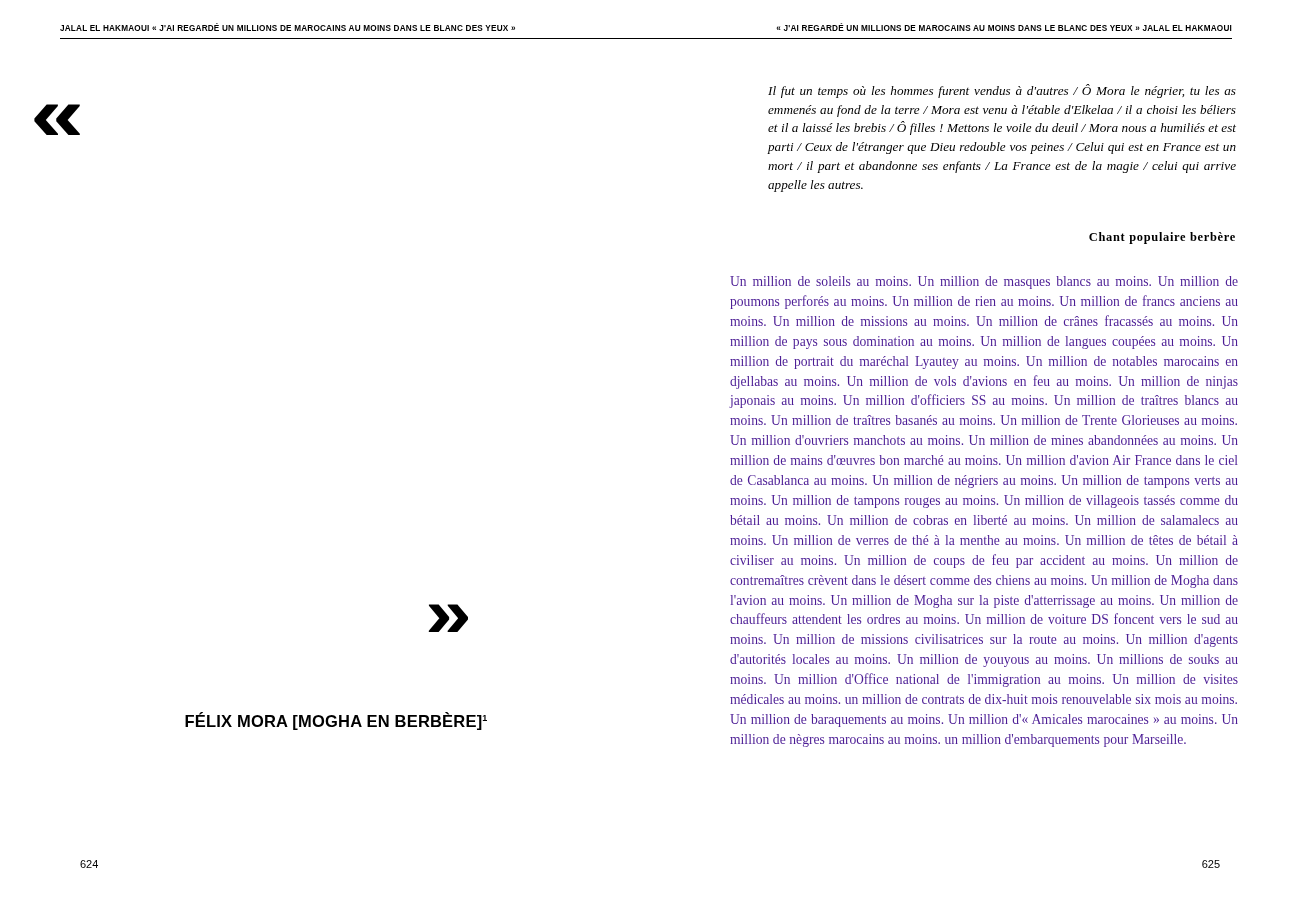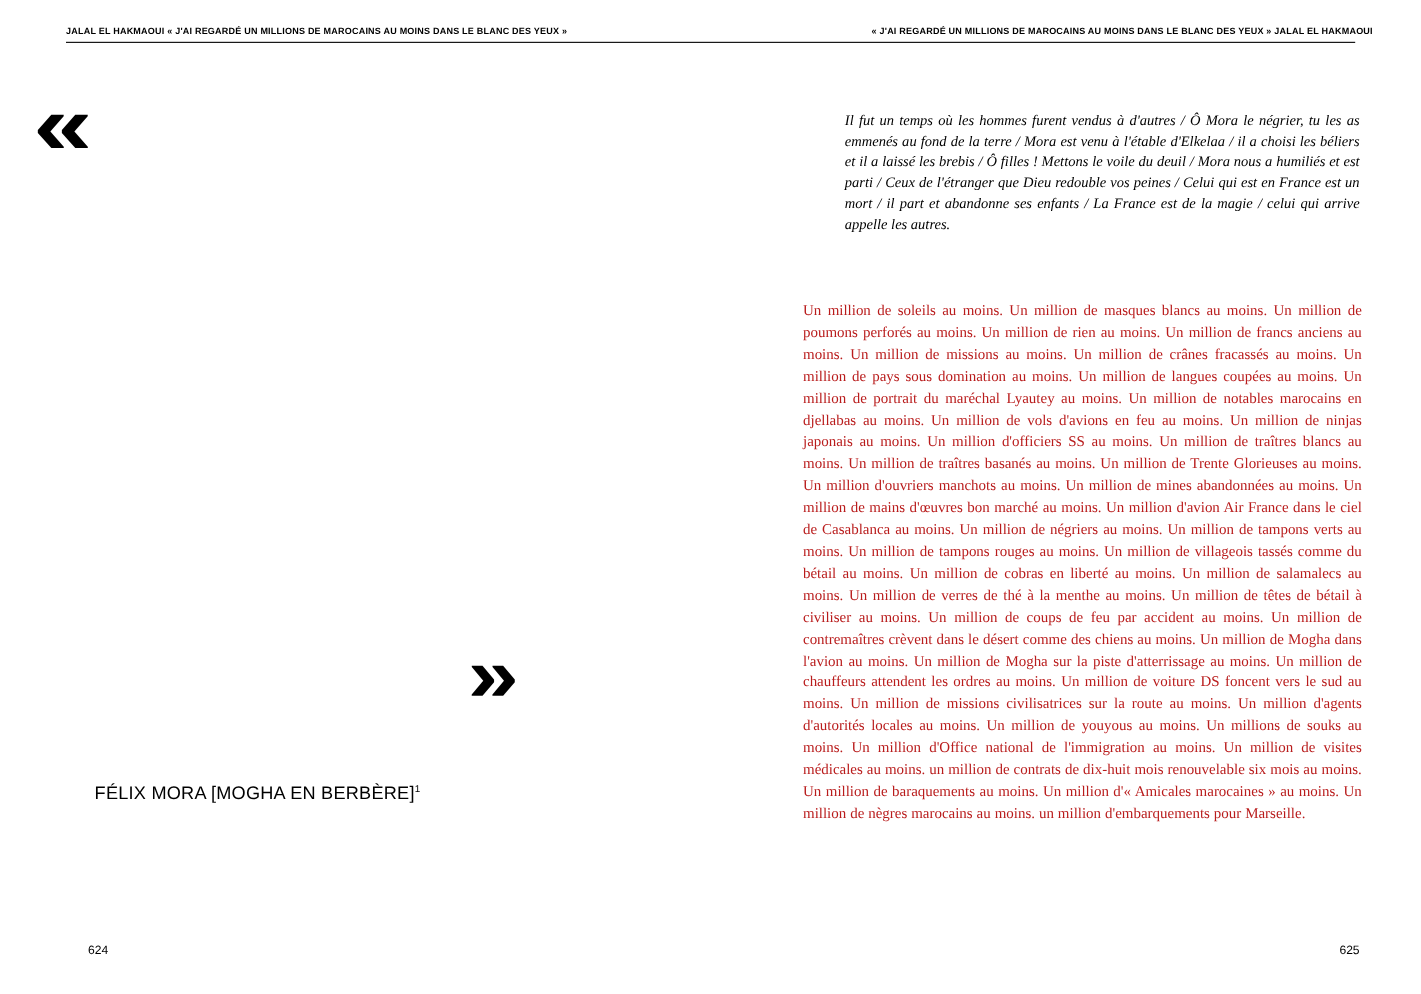--- a/index.html
+++ b/index.html
@@ -26,21 +26,21 @@
     position: absolute;
     top: 24px;
     font-family: "Liberation Sans", sans-serif;
     font-weight: bold;
     font-size: 8.2px;
     letter-spacing: 0.2px;
     white-space: nowrap;
     color: #000;
   }
   .runhead-left { left: 60px; }
-  .runhead-right { right: 44px; text-align: center; }
+  .runhead-right { right: 60px; text-align: center; }
   .rule-top {
     position: absolute;
     left: 60px;
     right: 60px;
     top: 38px;
     height: 1.4px;
     background: #000;
   }
 
   
@@ -104,22 +104,23 @@
     color: #000;
     transform: scaleX(1.2);
     transform-origin: left top;
   }
 
   .attribution {
     position: absolute;
     left: 86px;
     top: 712px;
     width: 500px;
-    font-family: "Liberation Sans", sans-serif;
-    font-weight: normal;
+    text-align: center;
+    font-family: "Liberation Sans", sans-serif;
+    font-weight: bold;
     font-size: 16.5px;
     letter-spacing: 0.2px;
     color: #000;
   }
   .attribution sup {
     font-size: 9px;
     vertical-align: super;
   }
   .author-left {
     position: absolute;
@@ -132,42 +133,41 @@
     color: #000;
   }
   .folio {
     position: absolute;
     bottom: 34px;
     font-family: "Liberation Sans", sans-serif;
     font-size: 11px;
     color: #000;
   }
   .folio-left { left: 60px; margin-left: 20px; }
-  .folio-right { right: 56px; text-align: right; }
+  .folio-right { right: 72px; text-align: right; }
 
   
   .page-right {
     position: absolute;
     left: 646px;
     top: 0;
     width: 646px;
     height: 904px;
   }
   .epigraph {
     position: absolute;
     left: 122px;
     top: 82px;
     width: 468px;
     font-family: "Liberation Serif", serif;
     font-style: italic;
     font-size: 13.2px;
     line-height: 1.42;
     text-align: justify;
     color: #000;
-    margin-top: 19px;
   }
   .epigraph-source {
     position: absolute;
     left: 122px;
     top: 230px;
     width: 468px;
     text-align: right;
     font-family: "Liberation Serif", serif;
     font-weight: bold;
     font-size: 12.4px;
@@ -176,21 +176,21 @@
   }
   .body-text {
     position: absolute;
     left: 84px;
     top: 272px;
     width: 508px;
     font-family: "Liberation Serif", serif;
     font-size: 13.6px;
     line-height: 1.465;
     text-align: justify;
-    color: #b91c1c;
+    color: #4c1d95;
     word-spacing: 0.2px;
   }
 </style>
 </head>
 <body>
 
 <div class="spread">
 
   <div class="runhead runhead-left">JALAL EL HAKMAOUI  « J'AI REGARDÉ UN MILLIONS DE MAROCAINS AU MOINS DANS LE BLANC DES YEUX »</div>
   <div class="runhead runhead-right">« J'AI REGARDÉ UN MILLIONS DE MAROCAINS AU MOINS DANS LE BLANC DES YEUX »  JALAL EL HAKMAOUI</div>
@@ -205,19 +205,20 @@
 
     <div class="attribution"><span>FÉLIX MORA [MOGHA EN BERBÈRE]</span><sup>1</sup></div>
 
 
     <div class="folio folio-left">624</div>
   </div>
 
   <div class="page-right">
 
     <div class="epigraph">Il fut un temps où les hommes furent vendus à d'autres / Ô Mora le négrier, tu les as emmenés au fond de la terre / Mora est venu à l'étable d'Elkelaa / il a choisi les béliers et il a laissé les brebis / Ô filles ! Mettons le voile du deuil / Mora nous a humiliés et est parti / Ceux de l'étranger que Dieu redouble vos peines / Celui qui est en France est un mort / il part et abandonne ses enfants / La France est de la magie / celui qui arrive appelle les autres.</div>
+    <div class="epigraph-source">Chant populaire berbère</div>
 
     <div class="body-text">Un million de soleils au moins. Un million de masques blancs au moins. Un million de poumons perforés au moins. Un million de rien au moins. Un million de francs anciens au moins.  Un million de missions au moins. Un million de crânes fracassés au moins. Un million de pays sous domination au moins. Un million de langues coupées au moins. Un million de portrait du maréchal Lyautey au moins. Un million de notables marocains en djellabas au moins. Un million de vols d'avions en feu au moins. Un million de ninjas japonais au moins. Un million d'officiers SS au moins. Un million de traîtres blancs au moins. Un million de traîtres  basanés au moins. Un million de Trente Glorieuses au moins. Un million d'ouvriers manchots au moins. Un million de mines abandonnées au moins. Un million de mains d'œuvres bon marché au moins. Un million d'avion Air France dans le ciel de Casablanca au moins. Un million de négriers  au moins. Un million de  tampons verts au moins. Un million de tampons rouges au moins. Un million de villageois tassés comme du bétail au moins. Un million de cobras en liberté au moins. Un million de salamalecs au moins. Un million de verres de thé à la menthe au moins.  Un million de têtes de  bétail à civiliser au moins. Un million de coups de feu par accident au moins. Un million de contremaîtres crèvent dans le désert comme des chiens au moins. Un million de Mogha dans l'avion au moins. Un million de Mogha sur la piste d'atterrissage au moins. Un million de chauffeurs attendent les ordres au moins. Un million de voiture DS foncent vers le sud au moins. Un million de missions civilisatrices sur la route au moins. Un million d'agents d'autorités locales au moins. Un million de youyous au moins. Un millions de souks au moins. Un million d'Office national de l'immigration au moins.  Un million de visites médicales au moins. un million de contrats de dix-huit mois renouvelable six mois au moins. Un million de baraquements au moins.  Un  million  d'« Amicales  marocaines »  au  moins.  Un  million de nègres marocains au moins. un million d'embarquements pour Marseille.</div>
 
     <div class="folio folio-right">625</div>
   </div>
 
 </div>
 
 </body></html>

